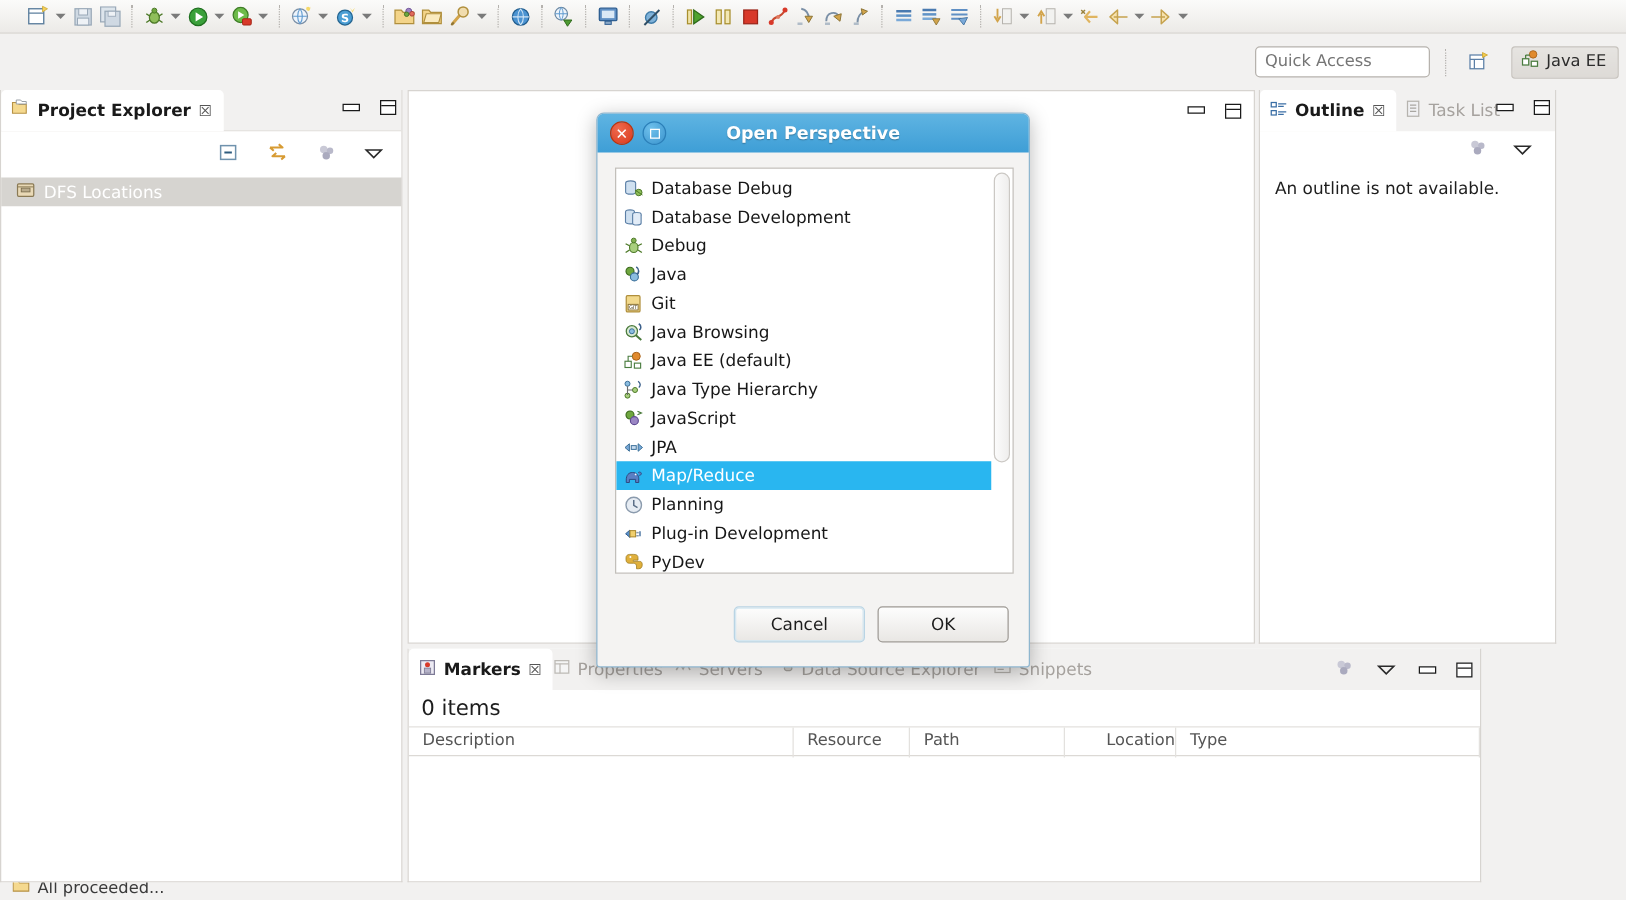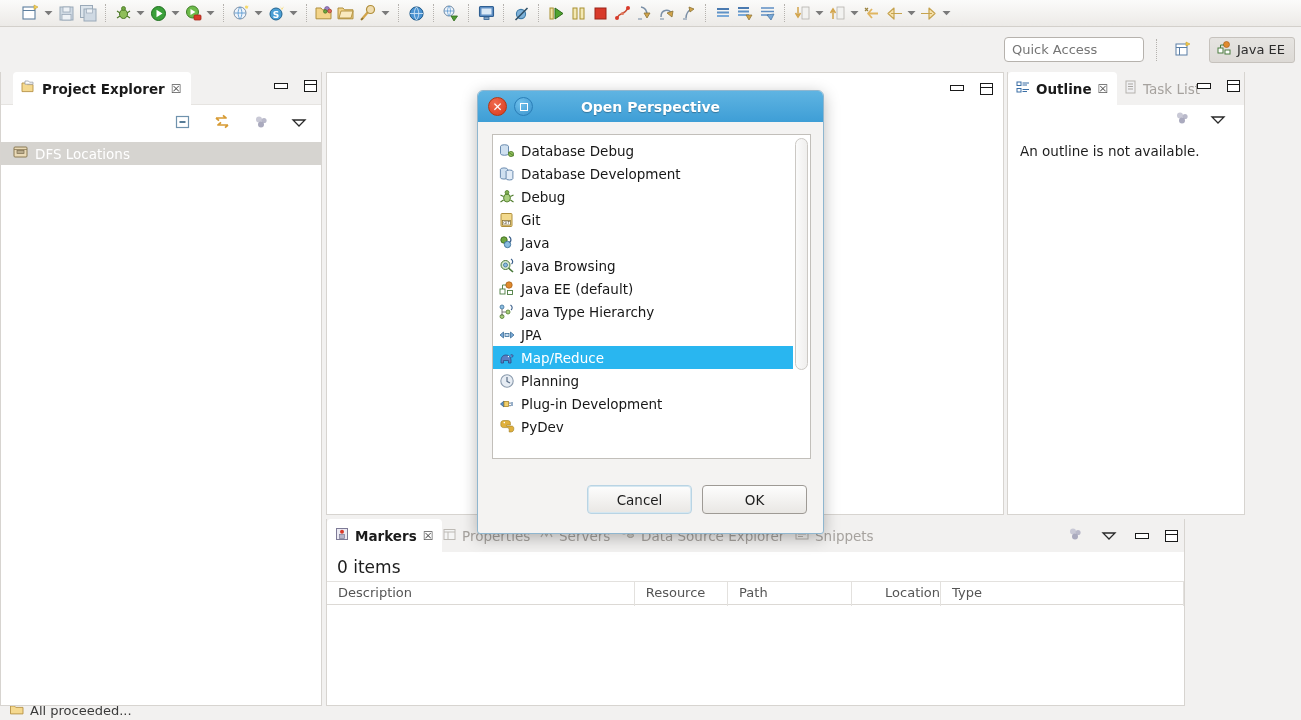--- a/index.html
+++ b/index.html
@@ -55,21 +55,21 @@
     height: 26px; display: flex; align-items: center; gap: 5px;
     padding: 0 9px 0 7px; margin-left: 10px;
     background: linear-gradient(#e6e4e1, #dddad6);
     border: 1px solid #c6c2bd; border-radius: 3px;
     font-size: 13px; color: #2c2c2c;
   }
 
   
   .panel-tabbar { height: 33px; position: relative; }
   .tab {
-    position: absolute; top: 0; left: 12px; height: 33px;
+    position: absolute; top: 0; left: 0; height: 33px;
     display: flex; align-items: center; gap: 6px;
     padding: 0 9px 0 8px;
     font-size: 13.5px; font-weight: bold; color: #1a1a1a;
     background: #fff;
     border-top-left-radius: 4px; border-top-right-radius: 4px;
   }
   .tab.inactive { background: transparent; font-weight: normal; color: #a6a29e; }
   .tab .x { font-size: 12px; color: #555; font-weight: normal; }
   .panel-ctrl {
     position: absolute; right: 4px; top: 8px; display: flex; gap: 18px; align-items: center;
@@ -808,33 +808,33 @@
                   <line x1="1.5" y1="6" x2="4.6" y2="7.6" stroke="#4d7a28" stroke-width="1.1"></line>
                   <line x1="14.5" y1="6" x2="11.4" y2="7.6" stroke="#4d7a28" stroke-width="1.1"></line>
                   <line x1="1.5" y1="13" x2="4.6" y2="11" stroke="#4d7a28" stroke-width="1.1"></line>
                   <line x1="14.5" y1="13" x2="11.4" y2="11" stroke="#4d7a28" stroke-width="1.1"></line>
                   <circle cx="8" cy="3.4" r="1.9" fill="#83b152" stroke="#4d7a28" stroke-width=".8"></circle>
                 </svg></span>
               <span>Debug</span>
             </div>
             <div class="persp-item">
               <span class="pico"><svg width="16" height="16" viewBox="0 0 16 16">
+                  <circle cx="5" cy="5" r="3.2" fill="#6fa63f" stroke="#3c6b1d" stroke-width=".9"></circle>
+                  <circle cx="8.5" cy="9.5" r="3.2" fill="#8bbde0" stroke="#3c7099" stroke-width=".9"></circle>
+                  <path d="M10 1.5 c3 2 2 5 0.5 6" fill="none" stroke="#3b5f8a" stroke-width="1.3"></path>
+                </svg></span>
+              <span>Java</span>
+            </div>
+            <div class="persp-item">
+              <span class="pico"><svg width="16" height="16" viewBox="0 0 16 16">
                   <rect x="2" y="1.5" width="11" height="13" rx="1" fill="#f2d98c" stroke="#b08f3c" stroke-width="1"></rect>
                   <rect x="3.5" y="8.5" width="8" height="4.5" fill="#fff" stroke="#8c7436" stroke-width=".8"></rect>
                   <text x="7.5" y="12.3" font-size="4" fill="#4a3d17" text-anchor="middle" font-family="DejaVu Sans">GIT</text>
                 </svg></span>
               <span>Git</span>
-            </div>
-            <div class="persp-item">
-              <span class="pico"><svg width="16" height="16" viewBox="0 0 16 16">
-                  <circle cx="5" cy="5" r="3.2" fill="#6fa63f" stroke="#3c6b1d" stroke-width=".9"></circle>
-                  <circle cx="8.5" cy="9.5" r="3.2" fill="#8bbde0" stroke="#3c7099" stroke-width=".9"></circle>
-                  <path d="M10 1.5 c3 2 2 5 0.5 6" fill="none" stroke="#3b5f8a" stroke-width="1.3"></path>
-                </svg></span>
-              <span>Java</span>
             </div>
             <div class="persp-item">
               <span class="pico"><svg width="16" height="16" viewBox="0 0 16 16">
                   <circle cx="6.5" cy="7" r="4.5" fill="#d7e9d2" stroke="#4a7a3b" stroke-width="1"></circle>
                   <circle cx="6.5" cy="7" r="2" fill="#8bbde0" stroke="#3c7099" stroke-width=".8"></circle>
                   <line x1="9.5" y1="10" x2="14" y2="14" stroke="#4a7a3b" stroke-width="1.6"></line>
                   <path d="M12 1 c2.5 1.6 1.8 4 0.5 5" fill="none" stroke="#3b5f8a" stroke-width="1.2"></path>
                 </svg></span>
               <span>Java Browsing</span>
             </div>
@@ -852,20 +852,28 @@
                   <circle cx="3" cy="3" r="2" fill="#8bbde0" stroke="#3c7099" stroke-width=".8"></circle>
                   <circle cx="3" cy="12.5" r="2" fill="#a9cf7e" stroke="#4d7a28" stroke-width=".8"></circle>
                   <circle cx="9" cy="8" r="2" fill="#a9cf7e" stroke="#4d7a28" stroke-width=".8"></circle>
                   <path d="M3 5 v7 M3 8 h4" fill="none" stroke="#6b6b6b" stroke-width=".9"></path>
                   <path d="M11.5 1 c2.5 1.8 1.8 4 0.5 5" fill="none" stroke="#3b5f8a" stroke-width="1.1"></path>
                 </svg></span>
               <span>Java Type Hierarchy</span>
             </div>
             <div class="persp-item">
               <span class="pico"><svg width="16" height="16" viewBox="0 0 16 16">
+                  <circle cx="5" cy="5" r="3.2" fill="#6fa63f" stroke="#3c6b1d" stroke-width=".9"></circle>
+                  <circle cx="8.5" cy="9.5" r="3.2" fill="#9a86c4" stroke="#5f4a92" stroke-width=".9"></circle>
+                  <path d="M11 2 l3 1.4 -3 1.4" fill="none" stroke="#4a7a3b" stroke-width="1.1"></path>
+                </svg></span>
+              <span>JavaScript</span>
+            </div>
+            <div class="persp-item">
+              <span class="pico"><svg width="16" height="16" viewBox="0 0 16 16">
                   <path d="M1 8 L4.5 5 v6 Z" fill="#7aa9d8" stroke="#3c7099" stroke-width=".8"></path>
                   <path d="M15 8 L11.5 5 v6 Z" fill="#7aa9d8" stroke="#3c7099" stroke-width=".8"></path>
                   <rect x="6" y="6.5" width="4" height="3" fill="#c8dcf0" stroke="#3c7099" stroke-width=".8"></rect>
                 </svg></span>
               <span>JPA</span>
             </div>
             <div class="persp-item selected">
               <span class="pico"><svg width="16" height="16" viewBox="0 0 16 16">
                   <path d="M2 11 c0 -4 2 -6 5 -6 c3 0 5 2 5 5 v3 h-2.5 v-2.5 h-5 V13 H2 Z" fill="#5a7fc4" stroke="#2e4a80" stroke-width=".8"></path>
                   <path d="M11.5 5 c1.5 -1 3 0 2.5 1.5 l-1.5 1" fill="#5a7fc4" stroke="#2e4a80" stroke-width=".7"></path>

